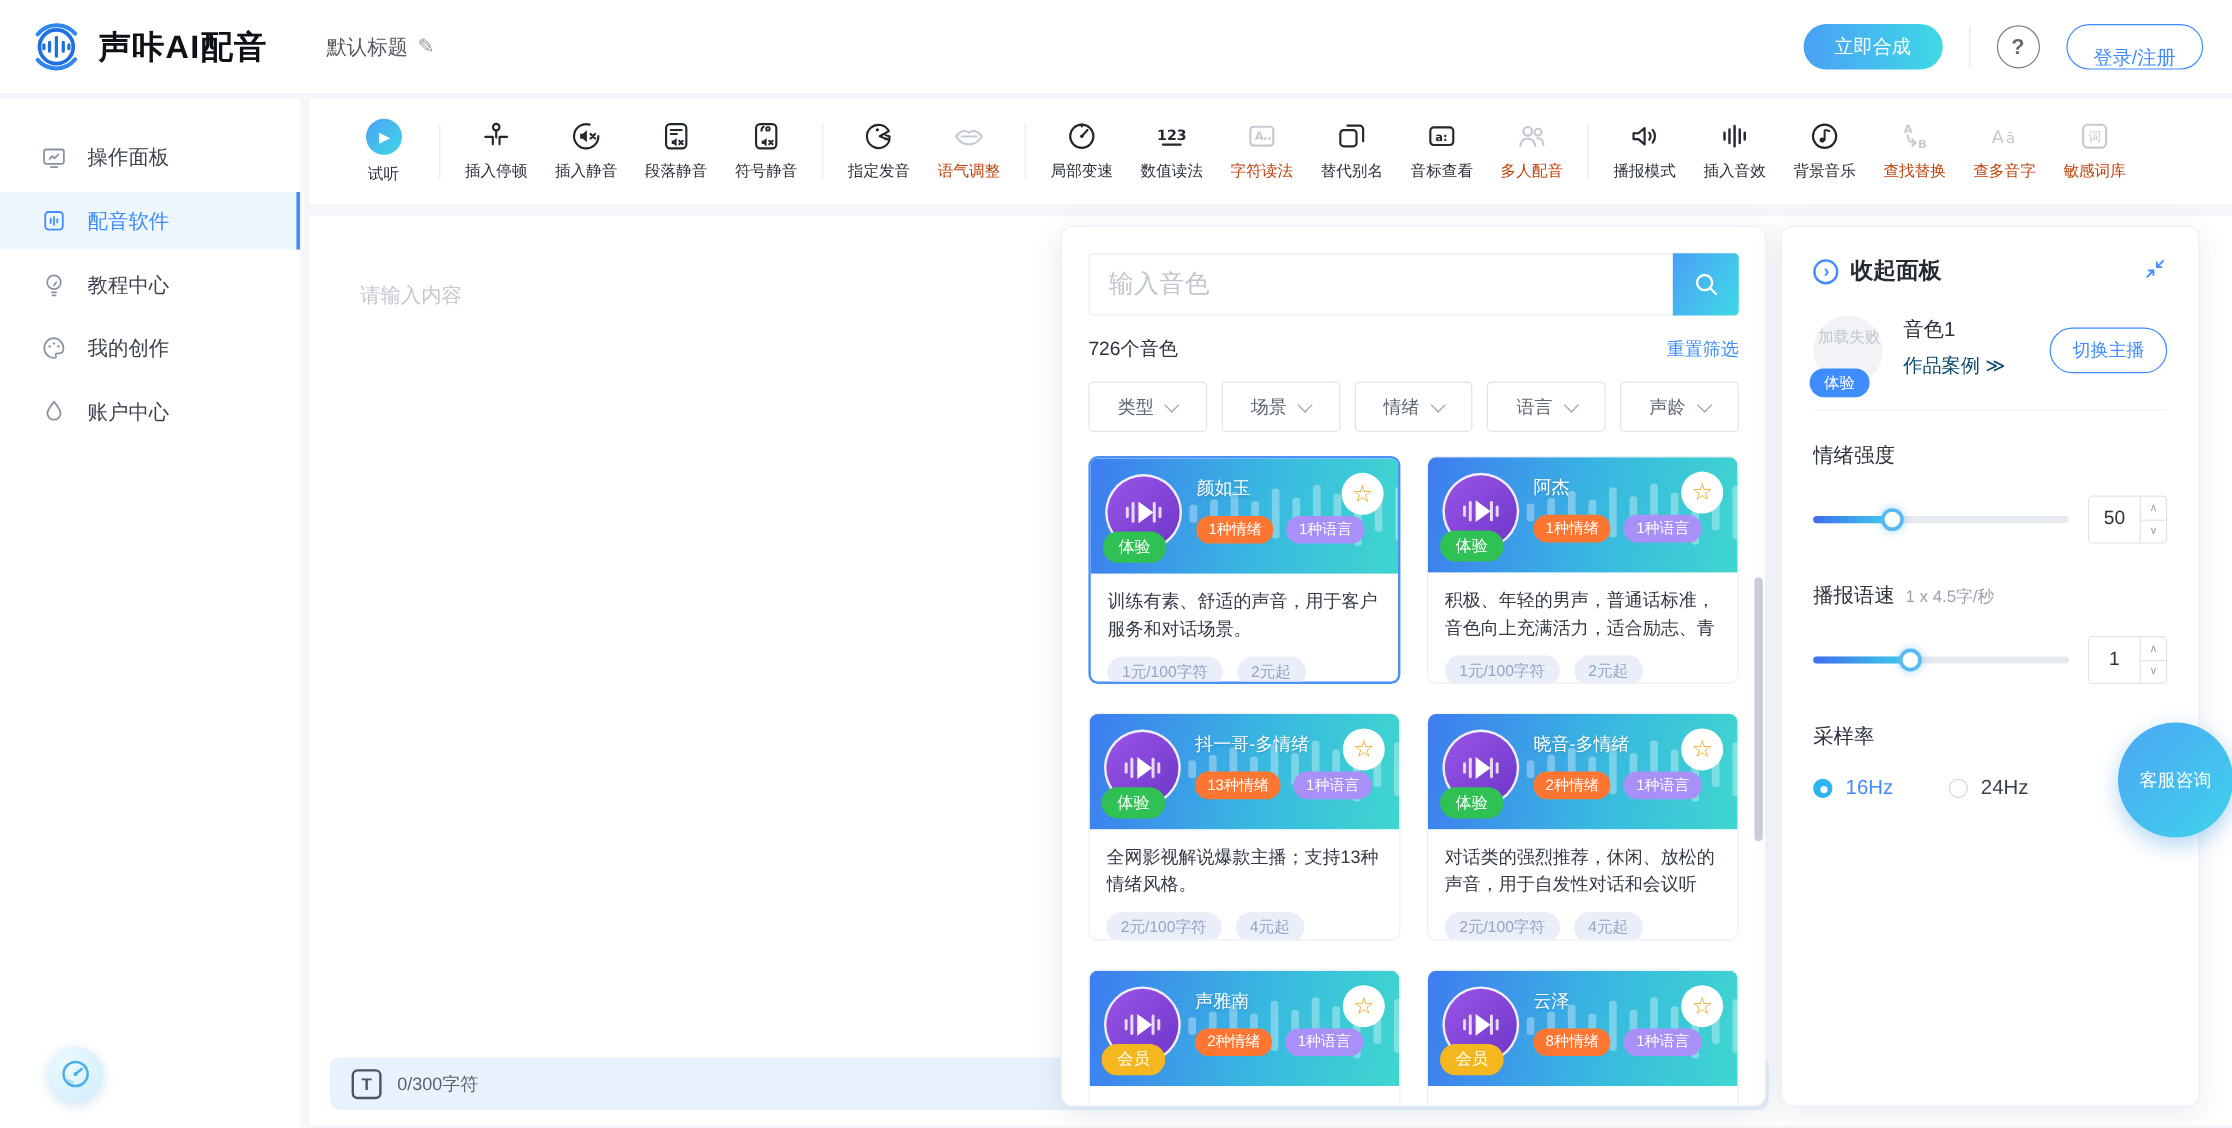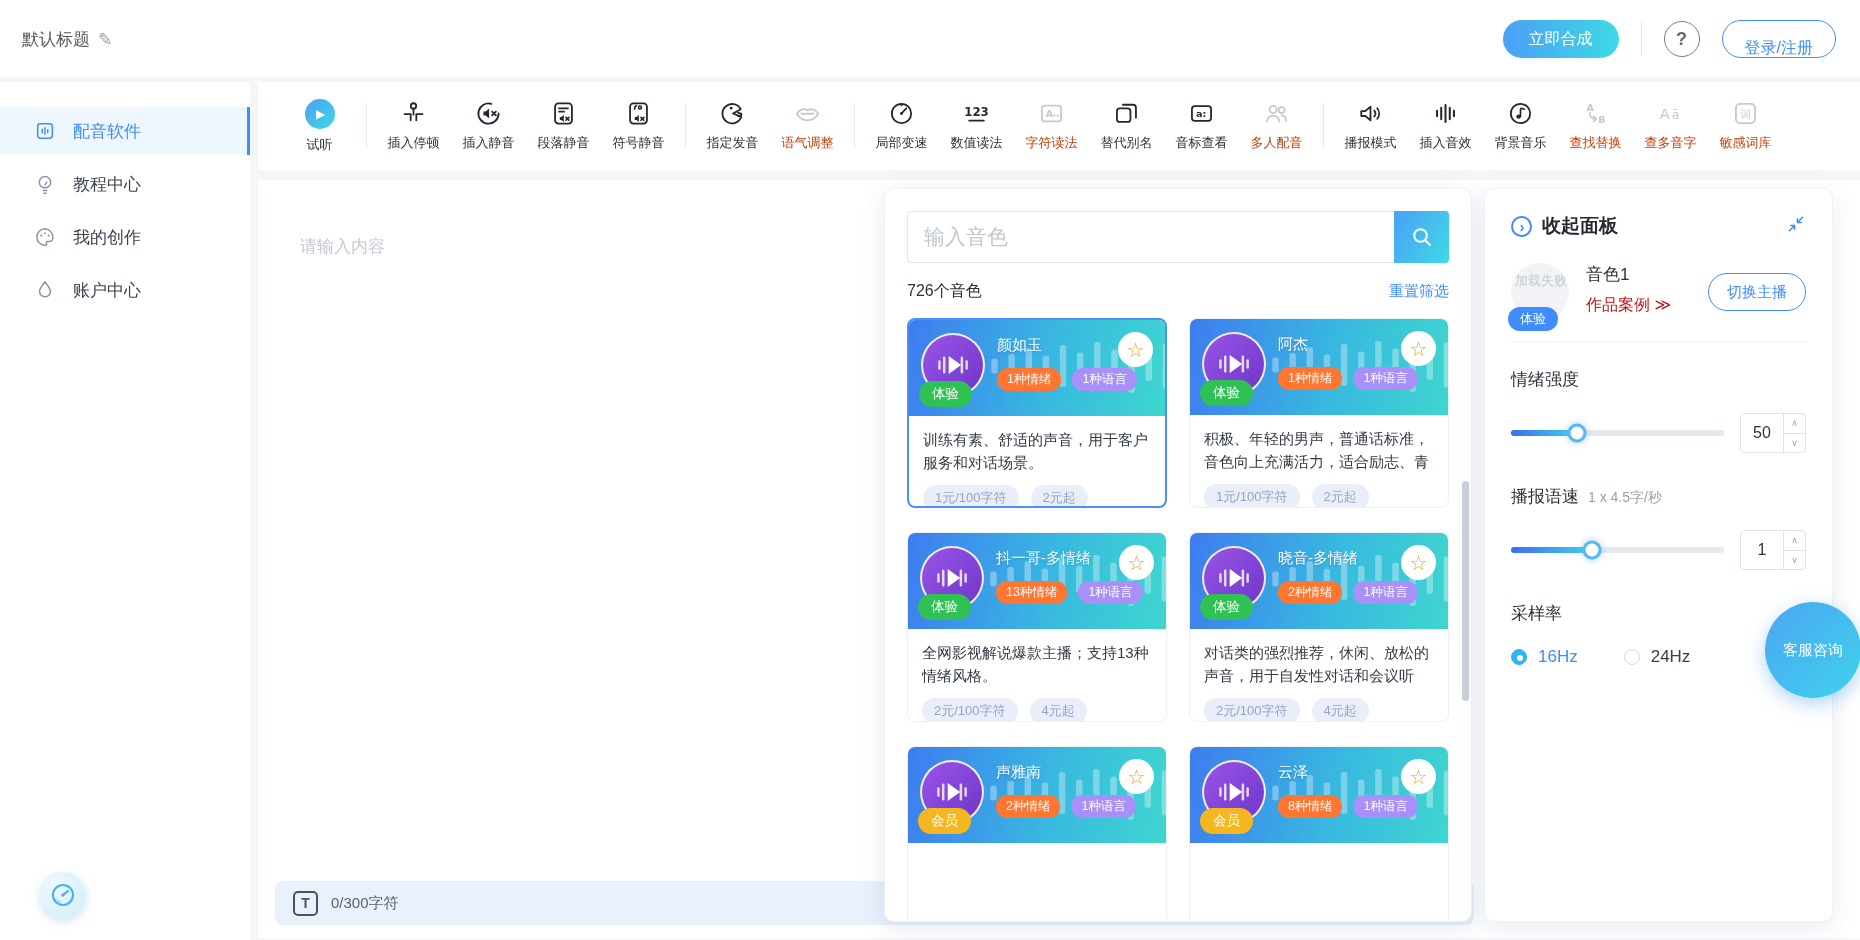--- a/index.html
+++ b/index.html
@@ -115,21 +115,21 @@
   .sp-circle{width:21px;height:21px;border:2px solid #3f8cff;border-radius:50%;color:#3f8cff;
     font-size:15px;font-weight:bold;display:flex;align-items:center;justify-content:center;line-height:1;padding-left:1px;box-sizing:border-box}
   .compress svg{width:20px;height:20px}
   .voice-row{display:flex;align-items:flex-start;position:relative;margin-bottom:20px}
   .sp-avatar{width:58px;height:58px;border-radius:50%;background:#f1f3f6;color:#c3c8d0;font-size:13px;
     overflow:hidden;line-height:1.5;padding:8px 0 0 4px;box-sizing:border-box}
   .sp-tier{position:absolute;left:-3px;top:44px;background:#3f8cff;color:#fff;font-size:13px;
     padding:3px 12px;border-radius:12px}
   .sp-info{margin-left:17px;flex:1}
   .sp-name{font-size:17px;color:#2b313b;margin-bottom:9px}
-  .sp-case{font-size:16px;color:#b91c1c;cursor:pointer}
+  .sp-case{font-size:16px;color:#0c4a6e;cursor:pointer}
   .switch-btn{background:#fff;border:1px solid #3f8cff;color:#3f8cff;font-size:15px;height:38px;
     padding:0 18px;border-radius:19px;align-self:center;white-space:nowrap}
   .sp-divider{border-top:1px solid #eef0f4;margin:0 0 26px}
   .sec{margin-bottom:32px}
   .sec-label{display:flex;align-items:baseline;gap:9px;font-size:17px;color:#2b313b;margin-bottom:22px}
   .sec-hint{font-size:14px;color:#9aa1ab}
   .slider-row{display:flex;align-items:center;gap:16px}
   .slider{flex:1;height:6px;border-radius:3px;background:#e6e9ee;position:relative;cursor:pointer}
   .fill{position:absolute;left:0;top:0;bottom:0;border-radius:3px;background:linear-gradient(90deg,#3e6cf0,#3fd2ea)}
   .thumb{position:absolute;top:50%;width:13px;height:13px;background:#fff;border:3px solid #57b8f2;
@@ -309,35 +309,47 @@
     <symbol id="ic-compass" viewBox="0 0 24 24">
       <circle cx="12" cy="12" r="8.6" fill="none" stroke="#4ab2ea" stroke-width="1.8"></circle>
       <path d="M12 12l4.3-3.5" stroke="#4ab2ea" stroke-width="1.8" stroke-linecap="round"></path>
       <circle cx="12" cy="12" r="1.5" fill="#4ab2ea"></circle>
       <path d="M6.7 16.3c.9.8 2 1.3 3.3 1.5" fill="none" stroke="#a8dcf6" stroke-width="1.6" stroke-linecap="round"></path>
     </symbol>
   </defs>
 </svg>
 
 <header class="header">
+  <div class="logo">
+    <svg>
+        <use href="#ic-logo"></use>
+      </svg>
+    <span class="brand">声咔AI配音</span>
+  </div>
   <div class="doc-title">
     <span>默认标题</span>
     <span class="edit-pencil">✎</span>
   </div>
   <div class="header-right">
     <button class="btn-synth">立即合成</button>
     <div class="hdr-divider"></div>
     <button class="btn-help">
         <span>?</span>
       </button>
     <button class="btn-login">登录/注册</button>
   </div>
 </header>
 
 <aside class="sidebar">
+  <div class="side-item">
+    <svg>
+        <use href="#ic-monitor"></use>
+      </svg>
+    <span>操作面板</span>
+  </div>
   <div class="side-item active">
     <svg>
         <use href="#ic-dub"></use>
       </svg>
     <span>配音软件</span>
   </div>
   <div class="side-item">
     <svg>
         <use href="#ic-bulb"></use>
       </svg>
@@ -497,20 +509,42 @@
       <input class="search-input" placeholder="输入音色" style="">
       <button class="search-btn">
         <svg>
             <use href="#ic-search"></use>
           </svg>
       </button>
     </div>
     <div class="count-row">
       <span class="result-count">726个音色</span>
       <span class="reset-link">重置筛选</span>
+    </div>
+    <div class="filters">
+      <div class="filter">
+        <span>类型</span>
+        <span class="chev"></span>
+      </div>
+      <div class="filter">
+        <span>场景</span>
+        <span class="chev"></span>
+      </div>
+      <div class="filter">
+        <span>情绪</span>
+        <span class="chev"></span>
+      </div>
+      <div class="filter">
+        <span>语言</span>
+        <span class="chev"></span>
+      </div>
+      <div class="filter">
+        <span>声龄</span>
+        <span class="chev"></span>
+      </div>
     </div>
 
     <div class="cards">
 
       <div class="vcard sel">
         <div class="vhead">
           <svg class="wave">
               <use href="#wavebars"></use>
             </svg>
           <div class="avatar">

